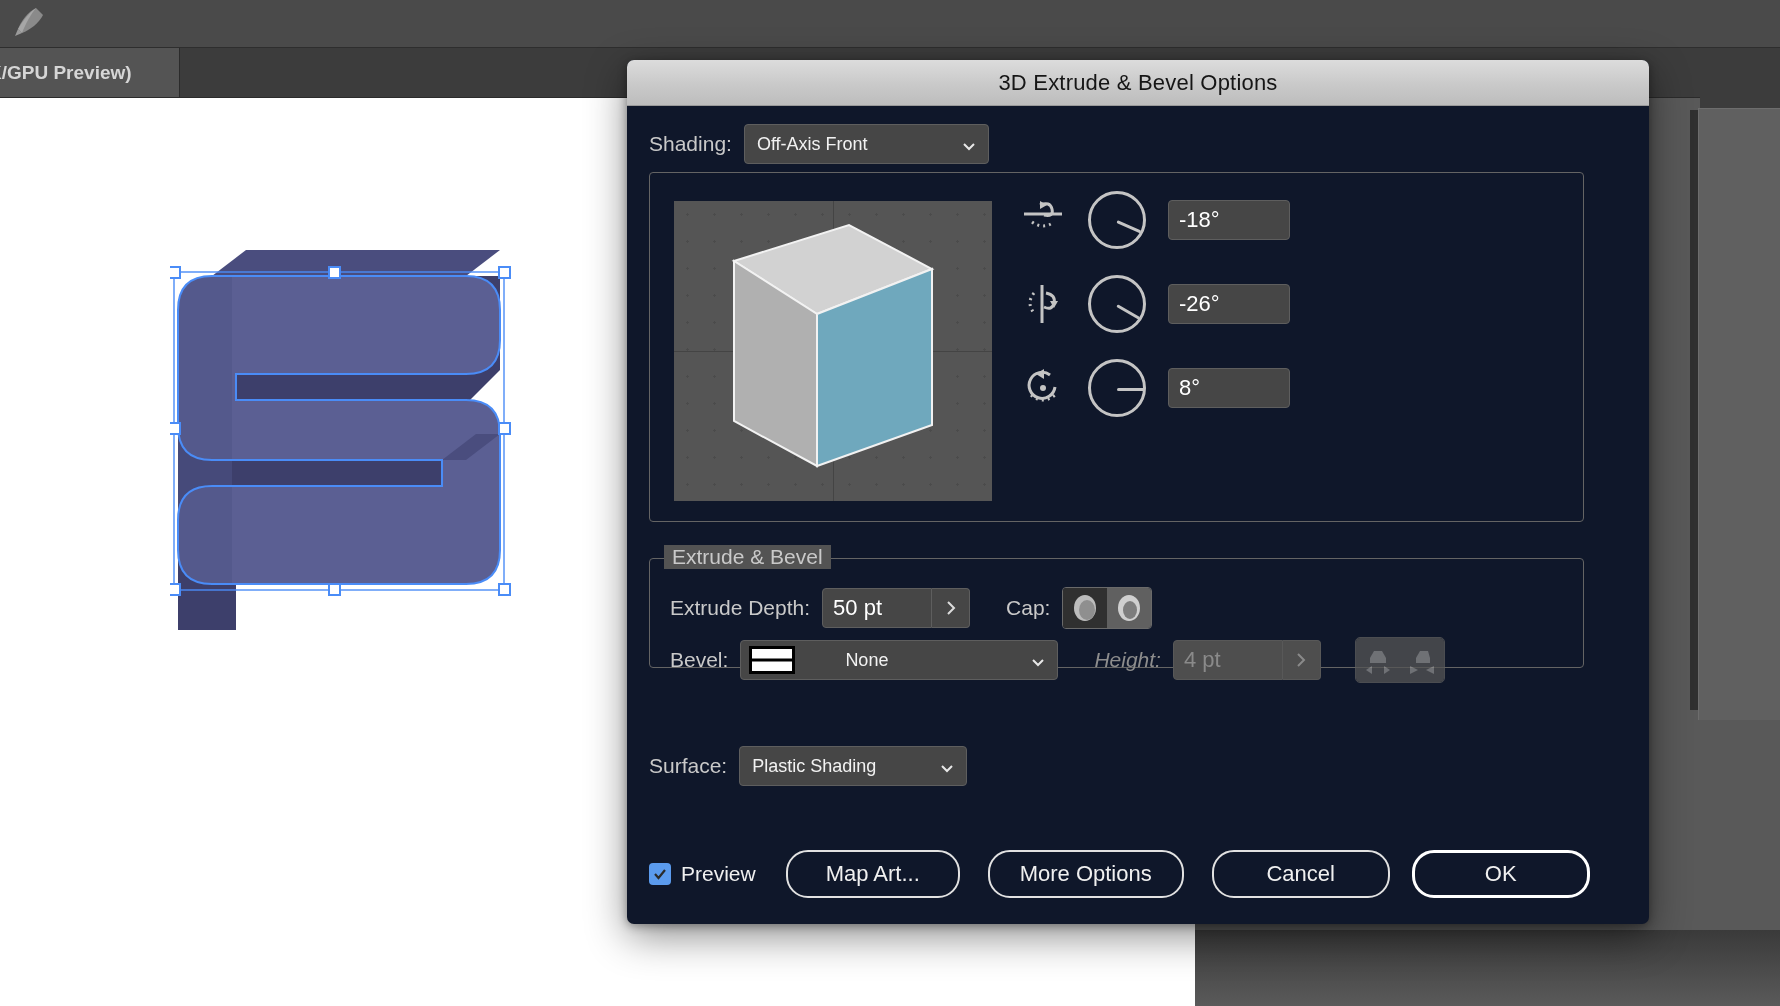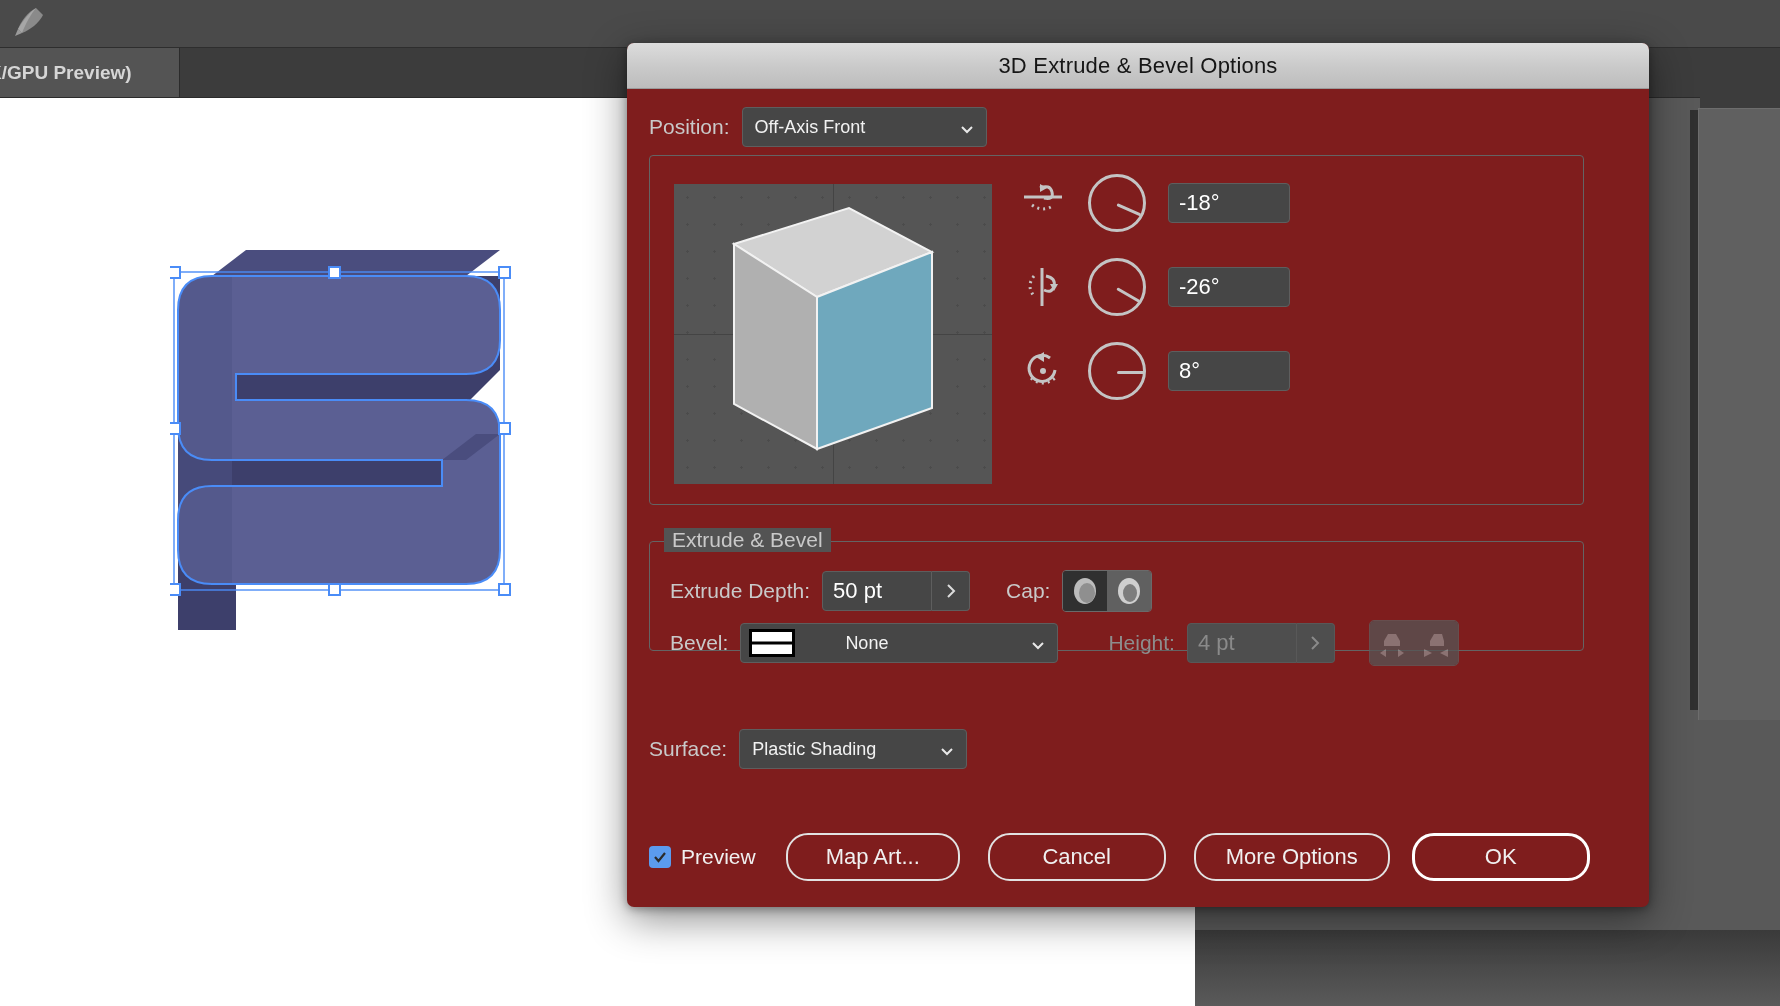--- a/index.html
+++ b/index.html
@@ -57,25 +57,25 @@
     position: absolute; left: 1195px; top: 930px; width: 585px; height: 76px;
     background: linear-gradient(180deg,#3a3a3a,#5a5a5a);
   }
 
   
   .artwork { position: absolute; left: 170px; top: 250px; width: 380px; height: 400px; }
   .artwork svg { display: block; }
 
   
   .dialog {
-    position: absolute; left: 627px; top: 43px; width: 1022px; height: 864px;
+    position: absolute; left: 627px; top: 60px; width: 1022px; height: 864px;
     border-radius: 7px;
     box-shadow: 0 12px 40px rgba(0,0,0,0.45), 0 2px 10px rgba(0,0,0,0.35);
     overflow: hidden;
-    background: #7f1d1d;
+    background: #0f172a;
   }
   .dialog-title {
     height: 46px; width: 100%;
     background: linear-gradient(180deg, #dcdcdc 0%, #c9c9c9 55%, #bdbdbd 100%);
     border-bottom: 1px solid #9a9a9a;
     display: flex; align-items: center; justify-content: center;
     color: #161616; font-size: 22px; letter-spacing: .2px;
   }
   .dialog-body { padding: 18px 22px 0 22px; position: relative; height: 818px; }
 
@@ -236,21 +236,21 @@
 
   <div class="dialog">
 
     <div class="dialog-title">
       <span>3D Extrude &amp; Bevel Options</span>
     </div>
 
     <div class="dialog-body">
 
       <div class="row" style="gap:12px; margin-bottom:10px; position:relative; z-index:2;">
-        <div class="label">Position:</div>
+        <div class="label">Shading:</div>
         <div class="select" style="width:245px;">
           <span>Off-Axis Front</span>
           <span class="chev">
             <svg width="14" height="14" viewBox="0 0 14 14">
                 <path d="M2 5 L7 10 L12 5" fill="none" stroke="#e8e8e8" stroke-width="2"></path>
               </svg>
           </span>
         </div>
       </div>
 
@@ -358,21 +358,21 @@
           <span class="select" style="width:318px; padding-left:8px;gap:40px;">
             <span class="swatch"></span>
             <span style="margin-left:10px;">None</span>
             <span class="chev">
               <svg width="14" height="14" viewBox="0 0 14 14">
                   <path d="M2 5 L7 10 L12 5" fill="none" stroke="#e8e8e8" stroke-width="2"></path>
                 </svg>
             </span>
           </span>
 
-          <span class="label dim" style="margin-left:38px;">Height:</span>
+          <span class="label dim" style="margin-left:24px;font-style:italic;">Height:</span>
           <span class="numfield dim" style="width:110px; border-radius:4px 0 0 4px;">
             <span>4 pt</span>
           </span>
           <span class="stepper dim" style="margin-left:-12px;">
             <svg width="12" height="16" viewBox="0 0 12 16">
                 <path d="M3 2 L9 8 L3 14" fill="none" stroke="#8a8a8a" stroke-width="2"></path>
               </svg>
           </span>
 
           <span class="bevel-wrap" style="margin-left:22px;">
@@ -410,25 +410,25 @@
         <span class="checkbox">
           <svg width="16" height="16" viewBox="0 0 16 16">
               <path d="M3 8 L6.5 12 L13 4" fill="none" stroke="#2b2b2b" stroke-width="2.2"></path>
             </svg>
         </span>
         <span class="label" style="margin-left:10px; color:#f0f0f0;">Preview</span>
 
         <span class="pill" style="margin-left:30px; width:174px;">
           <span>Map Art...</span>
         </span>
+        <span class="pill" style="margin-left:28px; width:196px;">
+          <span>More Options</span>
+        </span>
         <span class="pill" style="margin-left:28px; width:178px;">
           <span>Cancel</span>
-        </span>
-        <span class="pill" style="margin-left:28px; width:196px;">
-          <span>More Options</span>
         </span>
         <span class="pill default" style="margin-left:22px; width:178px;">
           <span>OK</span>
         </span>
       </div>
 
     </div>
   </div>
 </div>
 

